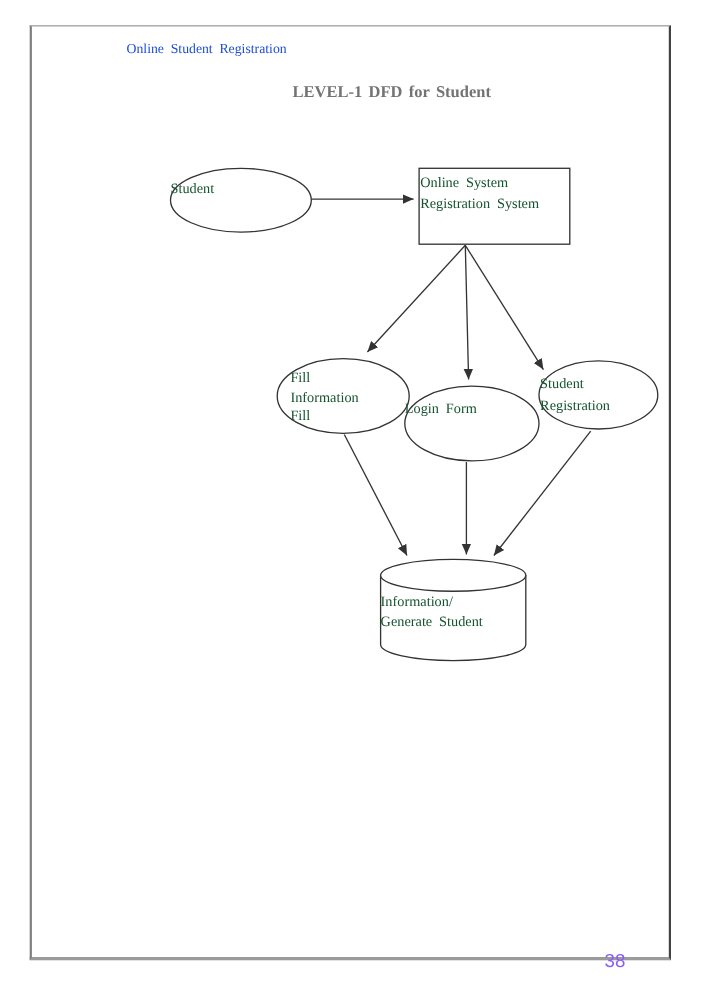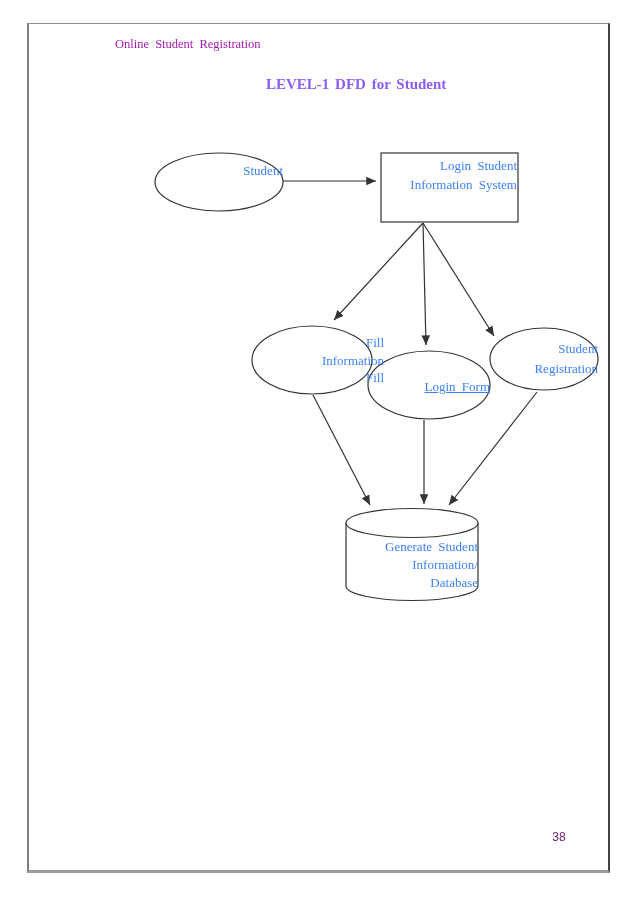--- a/index.html
+++ b/index.html
@@ -20,58 +20,58 @@
     border-left: 2px solid #7e7e7e;
     border-right: 2px solid #424242;
     border-bottom: 3px solid #9b9b9b;
     box-sizing: border-box;
   }
   .doc-header {
     position: absolute;
     left: 115px; top: 37px;
     font-size: 12.5px;
     word-spacing: 3px;
-    color: #a21caf;
+    color: #1d4ed8;
     white-space: nowrap;
   }
   .doc-title {
     position: absolute;
     left: 266px; top: 76px;
     font-size: 15px;
     font-weight: bold;
     word-spacing: 2px;
-    color: #8b5cf6;
+    color: #737373;
     white-space: nowrap;
   }
   .page-number {
     position: absolute;
-    left: 543px; top: 830px;
+    left: 543px; top: 864px;
     width: 32px;
     text-align: center;
     font-family: "Liberation Sans", sans-serif;
-    font-size: 12px;
-    color: #701a75;
+    font-size: 17px;
+    color: #8b5cf6;
   }
   svg.diagram {
     position: absolute;
     left: 0; top: 0;
     width: 638px; height: 903px;
   }
   .shape-label {
     position: absolute;
-    text-align: right;
+    text-align: left;
     font-size: 13px;
     line-height: 18px;
     word-spacing: 3px;
-    color: #3b82f6;
+    color: #14532d;
   }
   .lbl-student      { left: 155px; top: 163px; width: 128px; line-height: 16px; }
   .lbl-system       { left: 382px; top: 156px; width: 135px; line-height: 19px; }
   .lbl-fill         { left: 264px; top: 334px; width: 120px; line-height: 17.5px; }
-  .lbl-login        { left: 368px; top: 379px; width: 122px; line-height: 16px; text-decoration: underline; }
+  .lbl-login        { left: 368px; top: 363px; width: 122px; line-height: 16px; }
   .lbl-info         { left: 491px; top: 339px; width: 107px; line-height: 19.5px; }
   .lbl-datastore    { left: 346px; top: 538px; width: 132px; line-height: 18px; }
   .shape { fill: #ffffff; stroke: #333333; stroke-width: 1.2; }
   .flow  { stroke: #333333; stroke-width: 1.2; fill: none; }
 </style>
 </head>
 <body>
 
 <div class="page-frame"></div>
 
@@ -101,38 +101,37 @@
 
   <path class="shape" d="M 346 523 L 346 586 A 66 14.5 0 0 0 478 586 L 478 523"></path>
   <ellipse class="shape" cx="412" cy="523" rx="66" ry="14.5"></ellipse>
 </svg>
 
 <div class="shape-label lbl-student">
   <div>Student</div>
 </div>
 
 <div class="shape-label lbl-system">
-  <div>Login Student</div>
-  <div>Information System</div>
+  <div>Online System</div>
+  <div>Registration System</div>
 </div>
 
 <div class="shape-label lbl-fill">
   <div>Fill</div>
   <div>Information</div>
   <div>Fill</div>
 </div>
 
 <div class="shape-label lbl-login">
   <div>Login Form</div>
 </div>
 
 <div class="shape-label lbl-info">
   <div>Student</div>
   <div>Registration</div>
 </div>
 
 <div class="shape-label lbl-datastore">
+  <div>Information/</div>
   <div>Generate Student</div>
-  <div>Information/</div>
-  <div>Database</div>
 </div>
 
 <div class="page-number">38</div>
 
 </body></html>

